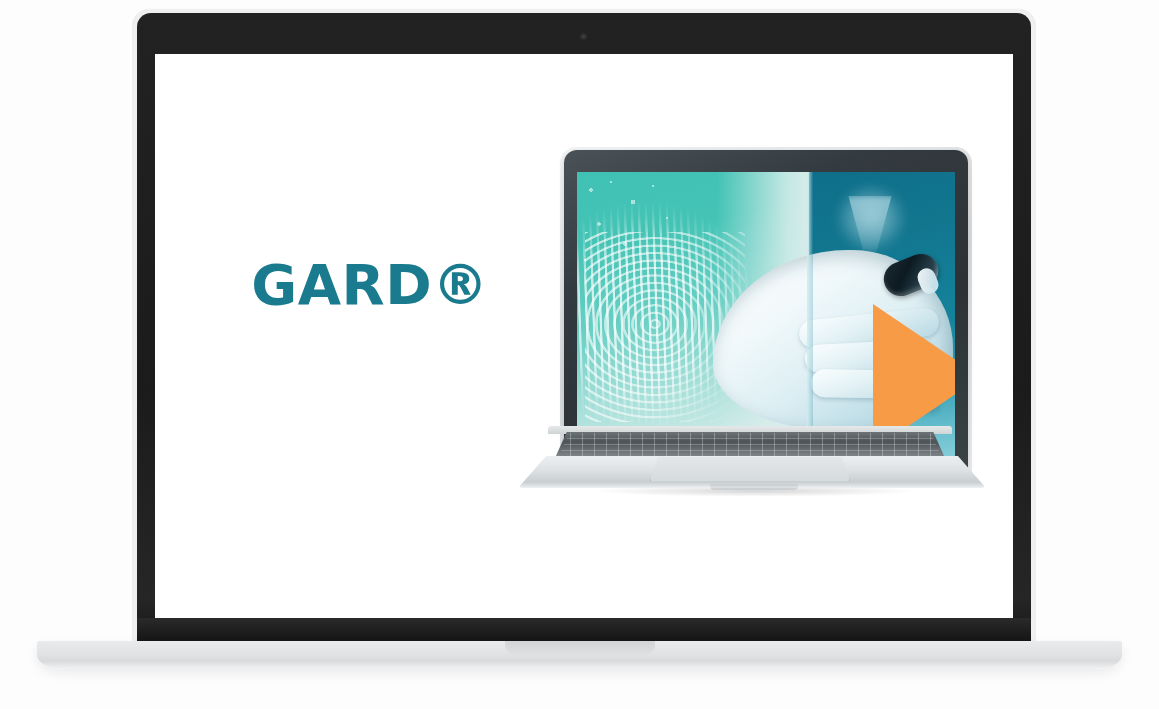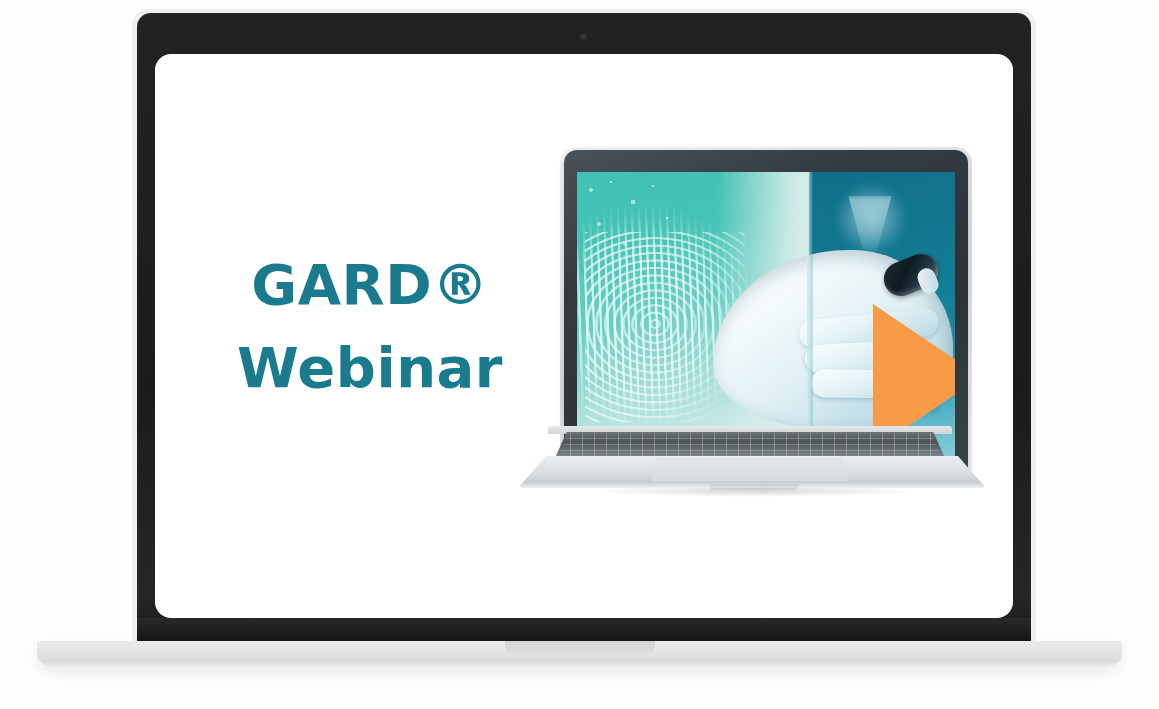--- a/index.html
+++ b/index.html
@@ -56,21 +56,20 @@
   }
 
   .outer-screen {
     position: absolute;
     left: 155px;
     top: 54px;
     width: 858px;
     height: 564px;
     background: #ffffff;
     overflow: hidden;
-    border-radius: 16px;
   }
 
   
   .outer-hinge {
     position: absolute;
     left: 137px;
     top: 618px;
     width: 894px;
     height: 24px;
     background: linear-gradient(180deg,#2a2a2a 0%, #1e1e1e 55%, #151515 100%);
@@ -377,21 +376,20 @@
 <div id="stage">
 
   <div class="outer-outline"></div>
   <div class="outer-bezel"></div>
   <div class="outer-webcam"></div>
 
   <div class="outer-screen">
 
     <div class="text-block">
       <span class="text-line">GARD®</span>
-      <span class="text-line">Webinar</span>
     </div>
 
     <div class="inner-laptop">
 
       <div class="inner-lid-outline"></div>
       <div class="inner-lid"></div>
 
       <div class="inner-screen">
 
         <div class="img-left">

